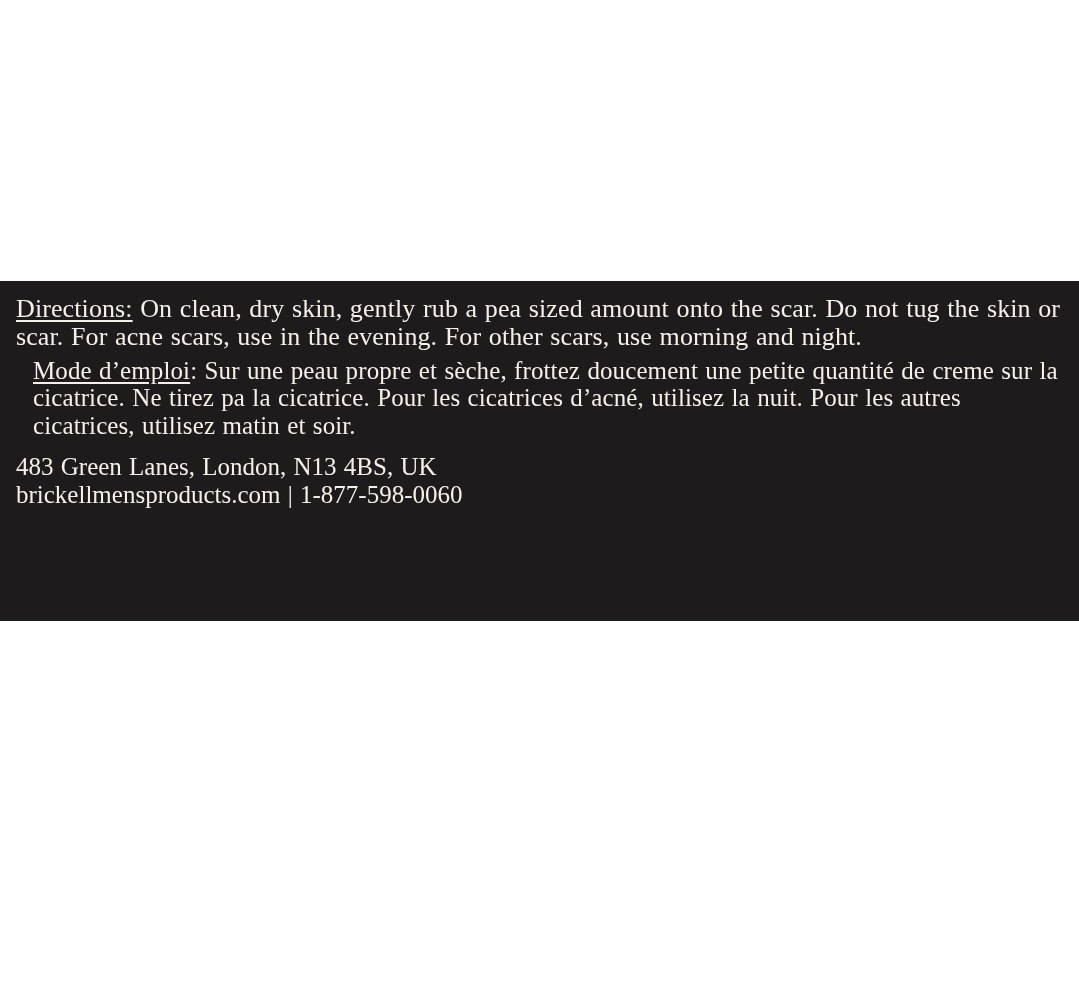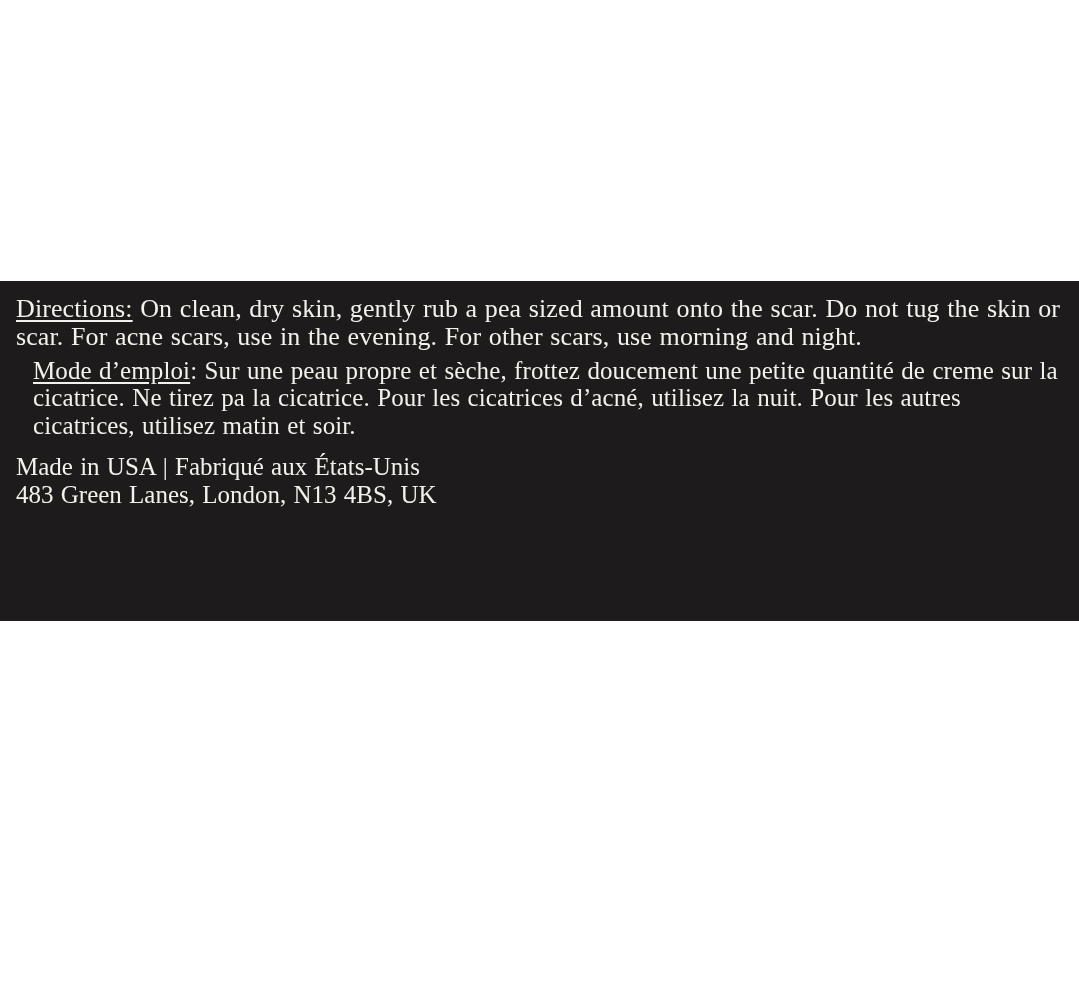--- a/index.html
+++ b/index.html
@@ -58,19 +58,19 @@
 
 <div id="page">
 
   <div id="label-panel">
 
     <p class="para"><span class="heading">Directions:</span><span> On clean, dry skin, gently rub a pea sized amount onto the scar. Do not tug the skin or scar. For acne scars, use in the evening. For other scars, use morning and night.</span></p>
 
     <p class="para para-fr"><span class="heading">Mode d’emploi</span><span>: Sur une peau propre et sèche, frottez doucement une petite quantité de creme sur la cicatrice. Ne tirez pa la cicatrice. Pour les cicatrices d’acné, utilisez la nuit. Pour les autres cicatrices, utilisez matin et soir.</span></p>
 
     <p class="addr">
-      <span class="addr-line">Made in USA | Fabriqué aux États-Unis</span>
       <span class="addr-line">483 Green Lanes, London, N13 4BS, UK</span>
+      <span class="addr-line">brickellmensproducts.com | 1-877-598-0060</span>
     </p>
 
   </div>
 
 </div>
 
 </body></html>

